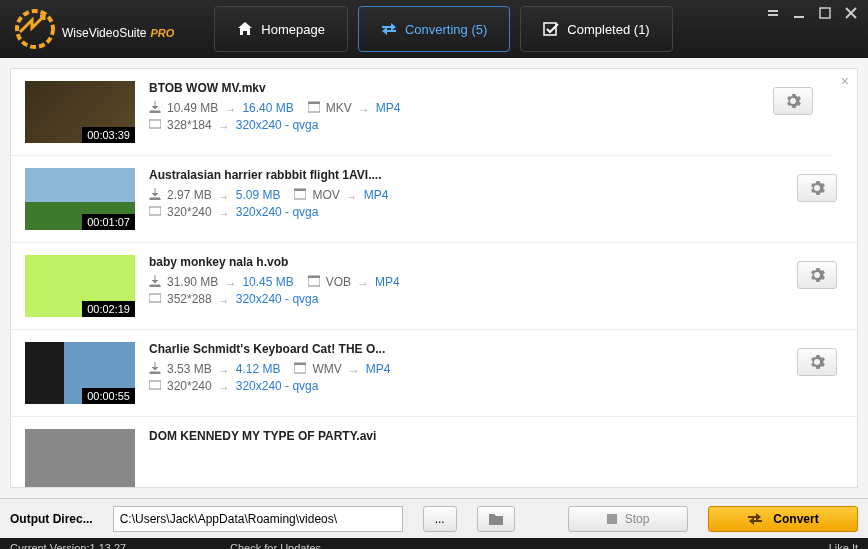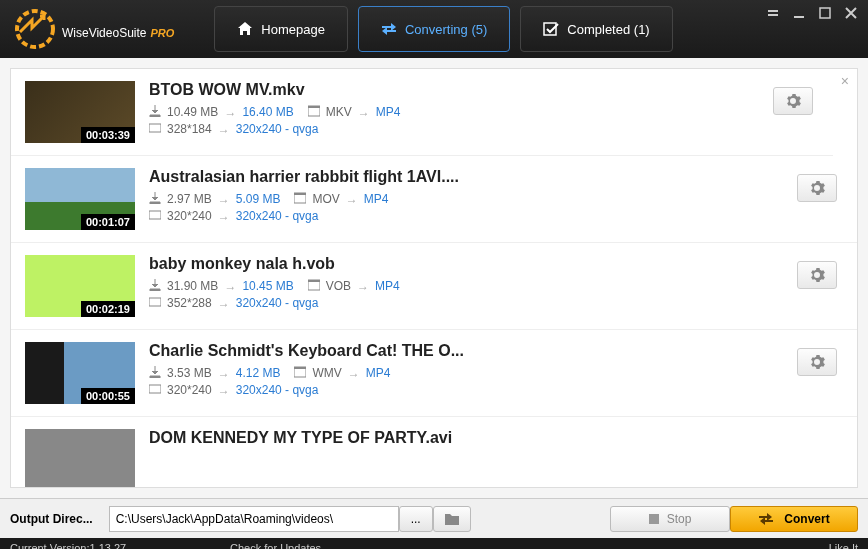--- a/index.html
+++ b/index.html
@@ -13,37 +13,37 @@
 .logo-text .l2 { font-size: 18px; font-weight: bold; font-style: italic; }
 .tabs { display: flex; gap: 10px; margin-left: 40px; }
 .tab { height: 46px; padding: 0 22px; border: 1px solid #444; border-radius: 4px; background: linear-gradient(to bottom, #2c2c2c, #1c1c1c); color: #fff; display: flex; align-items: center; gap: 8px; font-size: 13px; cursor: pointer; }
 .tab.active { border-color: #3a7fc8; color: #5bb0ff; }
 .tab .icon { width: 16px; height: 16px; fill: currentColor; }
 .winctrls { position: absolute; right: 10px; top: 6px; display: flex; gap: 12px; }
 .winctrls span { color: #ccc; font-size: 12px; cursor: pointer; width: 14px; height: 14px; display: inline-flex; align-items: center; justify-content: center; }
 .list-area { height: 420px; overflow-y: auto; background: #fff; margin: 10px; border: 1px solid #ddd; }
 .close-x { float: right; color: #aaa; font-size: 14px; padding: 4px 8px; cursor: pointer; }
 .item { display: flex; padding: 12px 14px; border-bottom: 1px solid #eee; position: relative; }
-.thumb { width: 110px; height: 62px; background: #333; position: relative; flex-shrink: 0; font-weight: bold; }
+.thumb { width: 110px; height: 62px; background: #333; position: relative; flex-shrink: 0; }
 .duration { position: absolute; bottom: 0; right: 0; background: #000; color: #fff; font-size: 11px; padding: 2px 5px; }
 .item-main { flex: 1; margin-left: 14px; }
-.item-title { font-size: 16px; font-weight: bold; color: #222; margin-bottom: 6px; }
+.item-title { font-size: 12px; font-weight: bold; color: #222; margin-bottom: 6px; }
 .item-row { font-size: 12px; color: #666; margin-bottom: 3px; display: flex; gap: 6px; }
 .item-row .blue { color: #2b7cd3; }
 .item-row .arrow { color: #aaa; }
 .row-icon { width: 12px; height: 12px; fill: #888; flex-shrink: 0; }
 .gear { width: 40px; height: 28px; border: 1px solid #ccc; border-radius: 3px; background: linear-gradient(to bottom, #fdfdfd, #e9e9e9); display: flex; align-items: center; justify-content: center; cursor: pointer; position: absolute; right: 20px; top: 18px; }
 .gear svg { width: 16px; height: 16px; fill: #888; }
-.footer { height: 40px; background: #f0f0f0; border-top: 1px solid #ccc; display: flex; align-items: center; padding: 0 10px; gap: 0; }
+.footer { height: 40px; background: #f0f0f0; border-top: 1px solid #ccc; display: flex; align-items: center; padding: 0 10px; gap: 20px; }
 .footer-label { font-size: 12px; font-weight: bold; }
-.path-input { flex: 0 0 290px; height: 26px; border: 1px solid #bbb; padding: 0 6px; font-size: 12px; background: #fff; margin-left: 16px; }
+.path-input { flex: 0 0 290px; height: 26px; border: 1px solid #bbb; padding: 0 6px; font-size: 12px; background: #fff; }
 .foot-btn { height: 26px; min-width: 34px; border: 1px solid #bbb; background: linear-gradient(to bottom, #fdfdfd, #e5e5e5); border-radius: 3px; cursor: pointer; display: flex; align-items: center; justify-content: center; font-size: 12px; padding: 0 10px; }
 .foot-spacer { flex: 1; }
 .stop-btn { width: 120px; gap: 8px; color: #888; }
-.convert-btn { width: 128px; background: linear-gradient(to bottom, #ffcb3b, #f2a600); border-color: #c98500; font-weight: bold; gap: 10px; }
+.convert-btn { width: 150px; background: linear-gradient(to bottom, #ffcb3b, #f2a600); border-color: #c98500; font-weight: bold; gap: 10px; }
 .statusbar { height: 20px; background: #1a1a1a; color: #ccc; font-size: 11px; display: flex; align-items: center; padding: 0 10px; }
 .statusbar .st-ver { flex: 0 0 220px; }
 .statusbar .st-upd { flex: 1; }
 .statusbar .st-like { flex: 0 0 60px; text-align: right; cursor: pointer; }
 .thumb-svg-1 { background: linear-gradient(135deg, #3a2f1a, #5c4a28); }
 .thumb-svg-2 { background: linear-gradient(to bottom, #8fb8d6 0%, #8fb8d6 55%, #3d7a2e 55%, #3d7a2e 100%); }
 .thumb-svg-3 { background: #bef264; }
 .thumb-svg-4 { background: linear-gradient(to right, #1a1a1a 0%, #1a1a1a 35%, #6b9bc4 35%, #6b9bc4 100%); }
 .thumb-svg-5 { background: #888; }
 </style>

